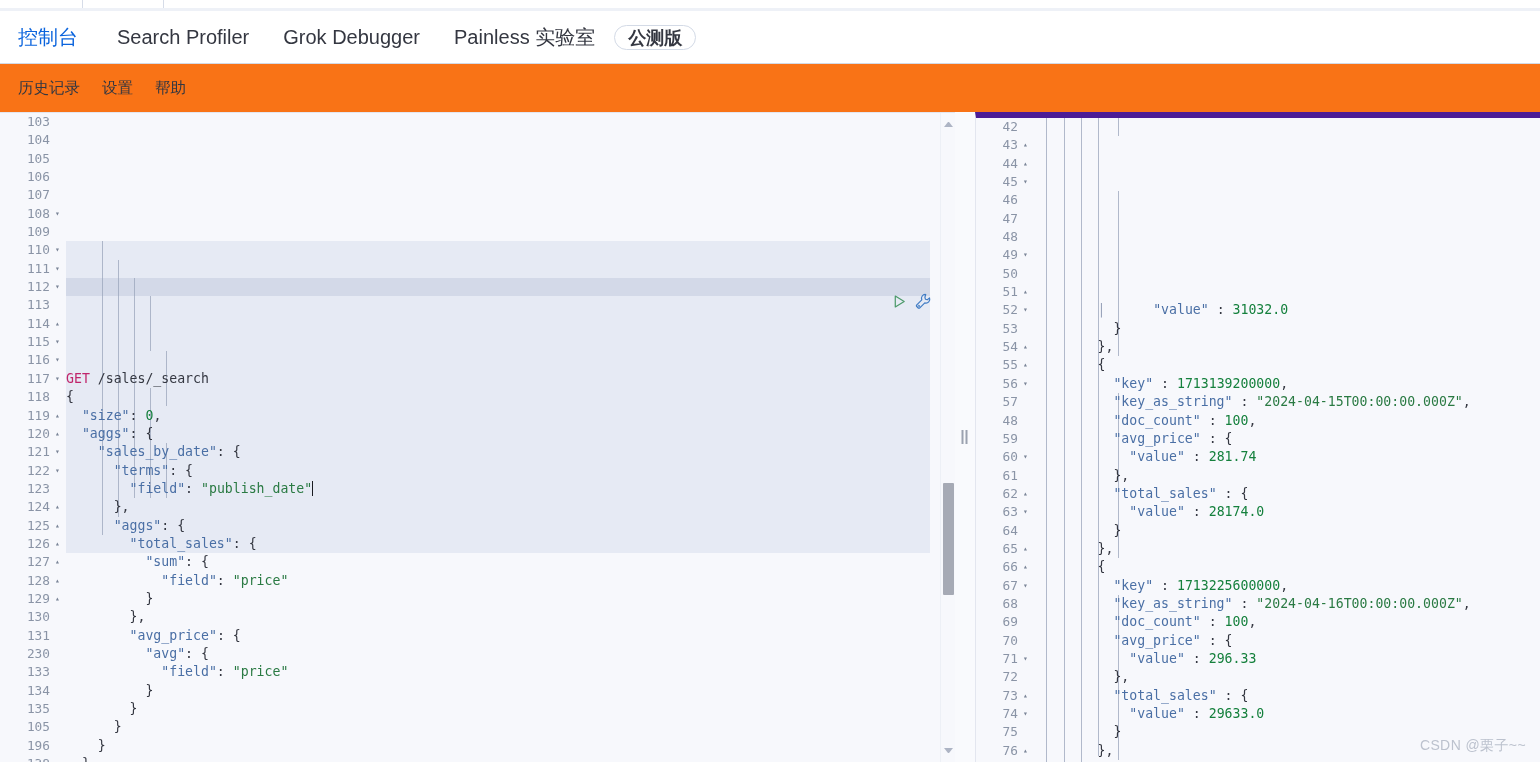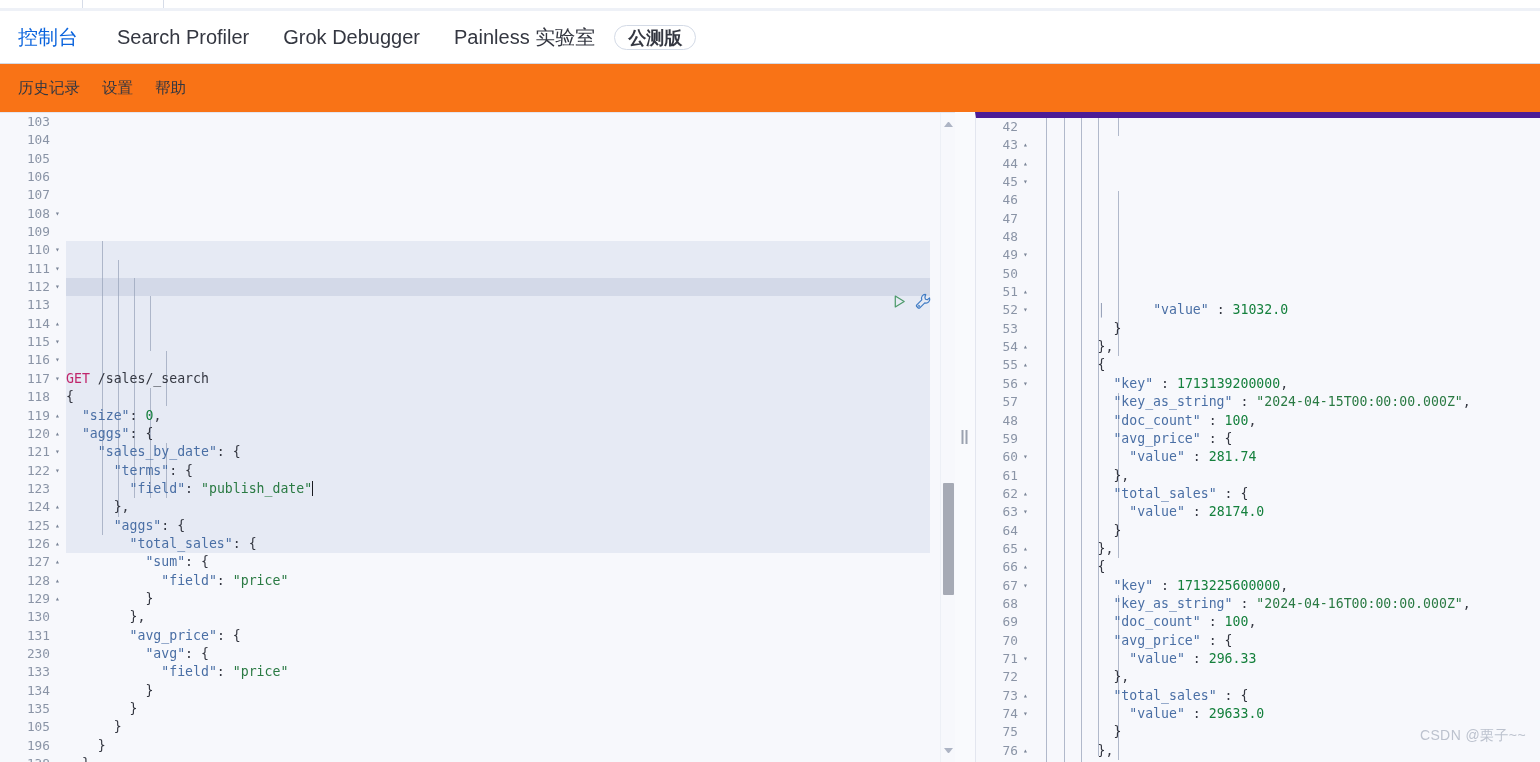--- a/index.html
+++ b/index.html
@@ -141,21 +141,21 @@
   .resizer .grip {
     position:absolute; left:50%; top:325px; transform:translate(-50%,-50%);
     width:7px; height:14px;
   }
   .resizer .grip i { position:absolute; top:0; width:2px; height:14px; background:#9ba2b0; display:block; }
   .resizer .grip i:nth-child(1){ left:0; }
   .resizer .grip i:nth-child(2){ left:4px; }
 
   
   .watermark {
-    position:absolute; right:14px; bottom:17px;
+    position:absolute; right:14px; bottom:7px;
     font-size:14px; color:#bcc2ce; font-family:"Liberation Sans",sans-serif;
     letter-spacing:.4px; pointer-events:none;
   }
 </style>
 </head>
 <body>
 
 <div id="app">
 
   <div class="tab-remnant">

